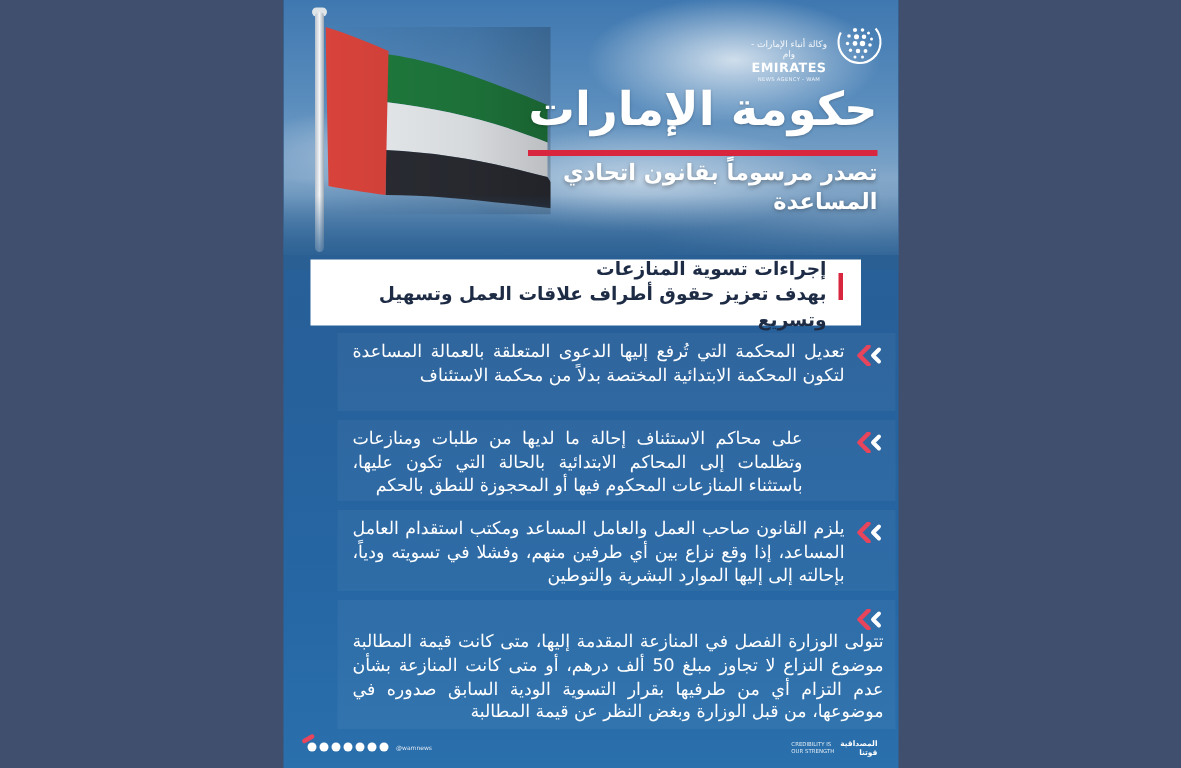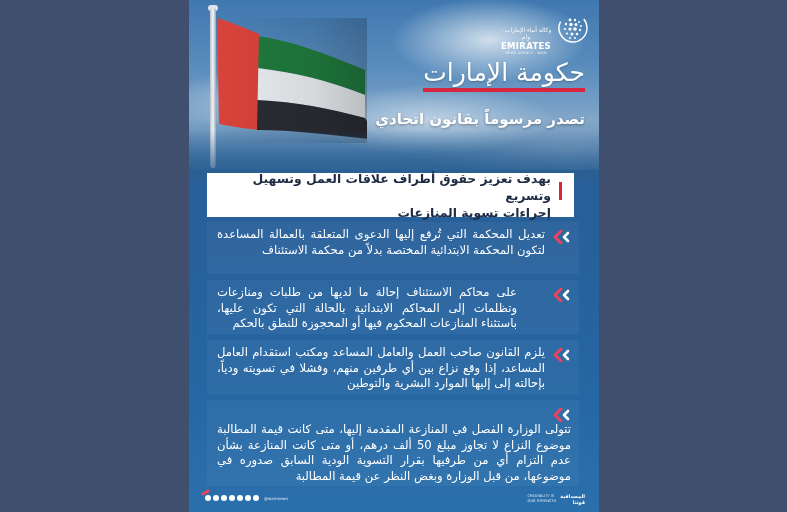--- a/index.html
+++ b/index.html
@@ -44,39 +44,40 @@
   
   .logo { position: absolute; left: 310px; top: 10px; width: 90px; height: 34px; }
   .logo-text { position: absolute; right: 36px; top: 16px; text-align: center; color: #fff; }
   .logo-ar { font-size: 6px; line-height: 7px; opacity: 0.9; }
   .logo-en { font-size: 8.5px; font-weight: bold; letter-spacing: 0.3px; line-height: 10px; margin-top: 1px; }
   .logo-sub { font-size: 3.5px; opacity: 0.8; letter-spacing: 0.2px; }
   .logo-globe { position: absolute; right: 0; top: 2px; width: 32px; height: 32px; }
   
   .titles { position: absolute; right: 14px; top: 58px; width: 260px; direction: rtl; text-align: right; color: #fff; }
   .main-title {
-    display: inline-block; font-size: 25px; font-weight: normal; line-height: 30px;
-    border-bottom: 4px solid #d7263d; padding-bottom: 0; text-shadow: 0 1px 2px rgba(0,0,0,0.25);
-  }
-  .subtitle { margin-top: 18px; font-size: 15px; font-weight: bold; line-height: 19px; text-shadow: 0 1px 3px rgba(0,0,0,0.35); }
+    display: inline-block; font-size: 31px; font-weight: bold; line-height: 30px;
+    border-bottom: 4px solid #d7263d; padding-bottom: 12px; text-shadow: 0 1px 2px rgba(0,0,0,0.25);
+  }
+  .subtitle { margin-top: 2px; font-size: 15px; font-weight: bold; line-height: 19px; text-shadow: 0 1px 3px rgba(0,0,0,0.35); }
   
   .intro {
     position: absolute; left: 18px; top: 173px; width: 367px; height: 44px;
     background: #ffffff; direction: rtl; padding: 4px 12px 4px 6px;
     display: flex; align-items: center;
   }
   .intro-bar { width: 3px; height: 18px; background: #d7263d; margin-left: 8px; flex-shrink: 0; align-self: flex-start; margin-top: 5px; }
   .intro-text { color: #1d2b45; font-size: 12.4px; font-weight: bold; line-height: 17px; text-align: right; }
   
   .bullets { position: absolute; left: 18px; top: 222px; width: 372px; }
   .bullet {
-    position: absolute; left: 0; width: 372px;
+    position: absolute; left: 18px; width: 372px;
     background: rgba(255,255,255,0.045);
     direction: rtl; display: flex; align-items: flex-start;
     padding: 5px 8px 5px 10px;
+    justify-content: center;
   }
   .bullet-icon { width: 18px; height: 14px; flex-shrink: 0; margin-left: 8px; margin-top: 3px; }
   .bullet-text { color: #ffffff; font-size: 11.6px; line-height: 15.6px; text-align: justify; text-align-last: right; }
   
   .footer { position: absolute; left: 0; bottom: 0; width: 410px; height: 24px; }
   .socials { position: absolute; left: 16px; top: 7px; display: flex; align-items: center; gap: 2px; }
   .social-dot { width: 6px; height: 6px; border-radius: 50%; background: #ffffff; display: inline-block; }
   .social-accent { position: absolute; left: -4px; top: -4px; width: 9px; height: 3px; background: #e8455c; border-radius: 2px; transform: rotate(-30deg); }
   .handle { color: #e0e8f2; font-size: 4px; margin-left: 3px; }
   .tagline { position: absolute; right: 14px; top: 5px; display: flex; align-items: center; gap: 4px; color: #fff; }
@@ -138,28 +139,29 @@
         <circle cx="13" cy="26" r="1"></circle>
           <circle cx="18" cy="26" r="1"></circle>
       </g>
     </svg>
   </div>
 
   <div class="titles">
     <div class="main-title">حكومة الإمارات</div>
     <div class="subtitle">
       <div>تصدر مرسوماً بقانون اتحادي</div>
+      <div>المساعدة</div>
     </div>
   </div>
 
   <div class="intro">
     <div class="intro-bar"></div>
     <div class="intro-text">
+      <div>إجراءات تسوية المنازعات</div>
       <div>بهدف تعزيز حقوق أطراف علاقات العمل وتسهيل وتسريع</div>
-      <div>إجراءات تسوية المنازعات</div>
     </div>
   </div>
 
   <div class="bullets">
     <div class="bullet" style="top:0; height:52px;">
       <svg class="bullet-icon" viewBox="0 0 18 14">
         <path d="M8 1 L2 7 L8 13" fill="none" stroke="#e8455c" stroke-width="3" stroke-linecap="round" stroke-linejoin="round"></path>
         <path d="M15 3 L11 7 L15 11" fill="none" stroke="#ffffff" stroke-width="2.6" stroke-linecap="round" stroke-linejoin="round"></path>
       </svg>
       <div class="bullet-text">تعديل المحكمة التي تُرفع إليها الدعوى المتعلقة بالعمالة المساعدة لتكون المحكمة الابتدائية المختصة بدلاً من محكمة الاستئناف</div>

